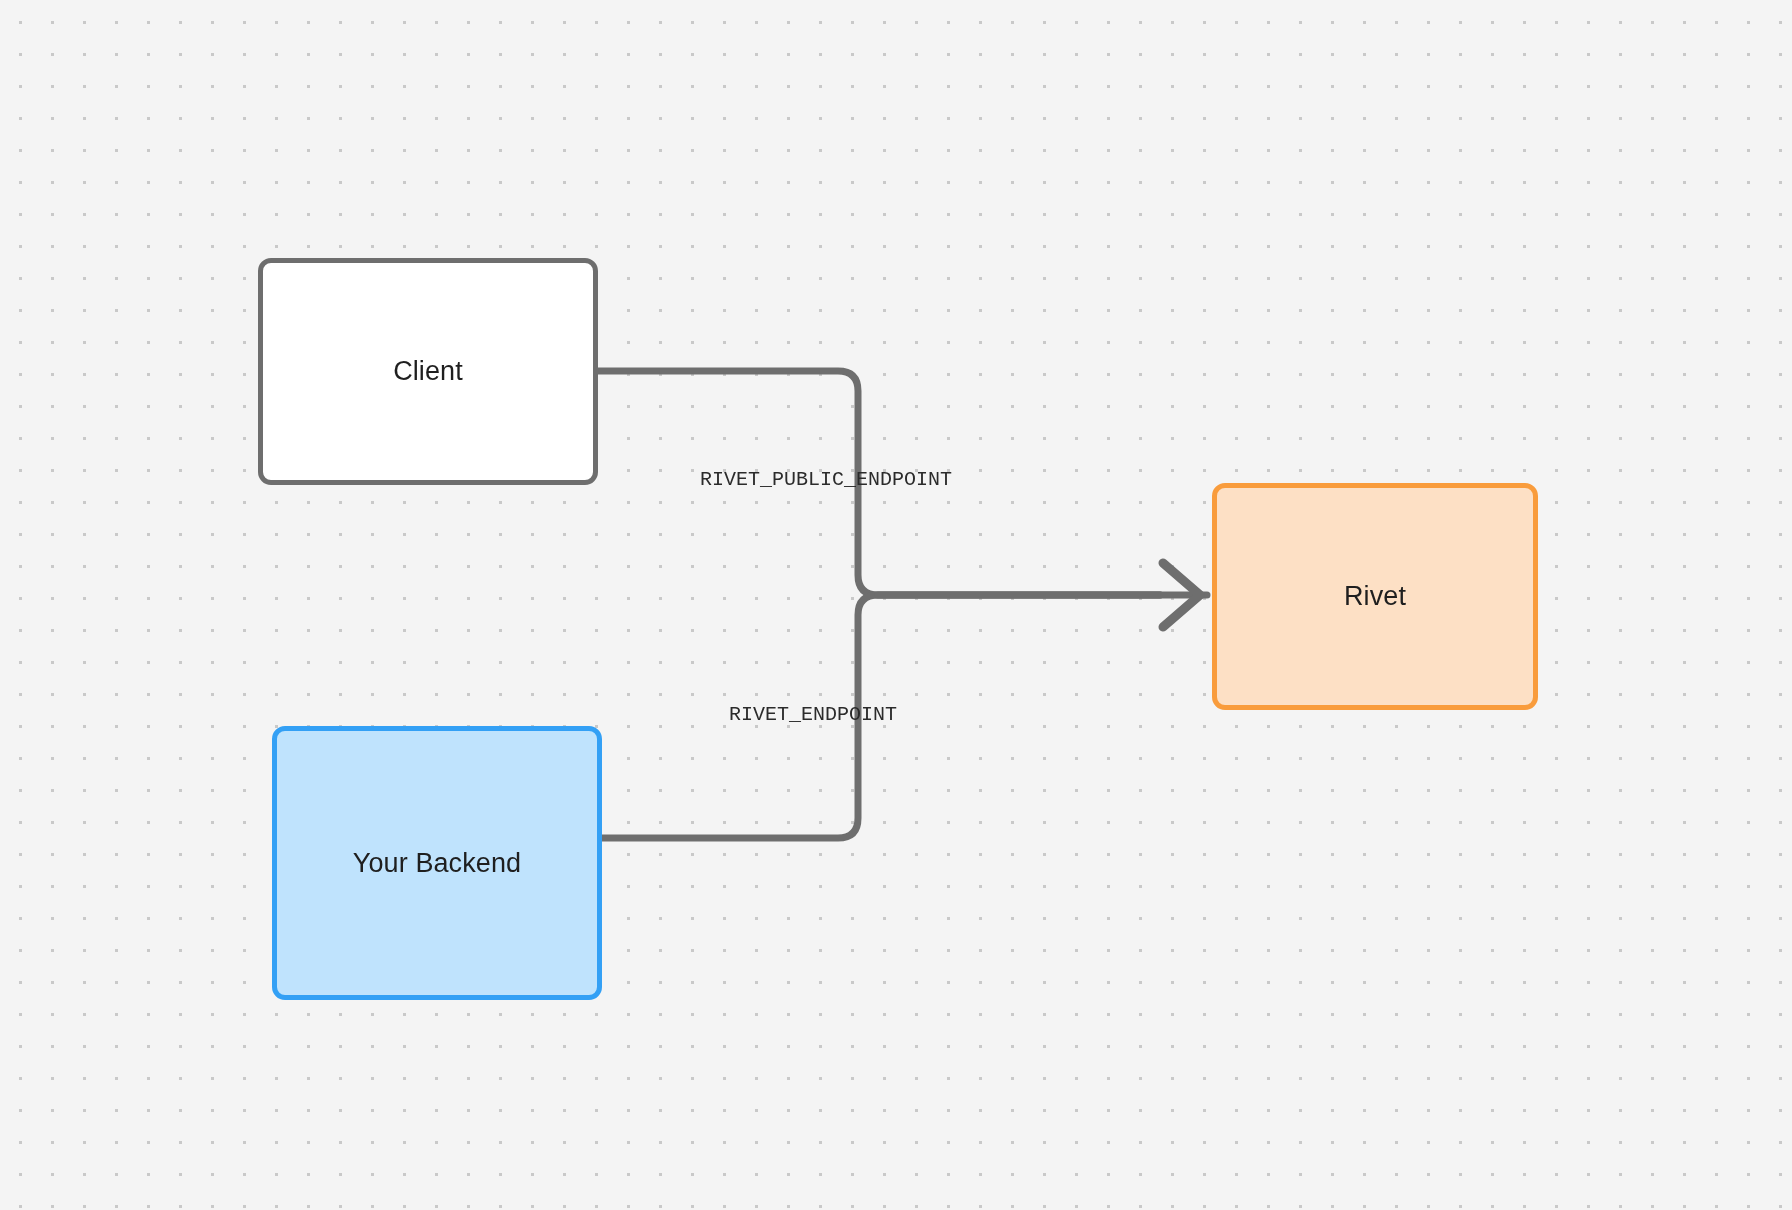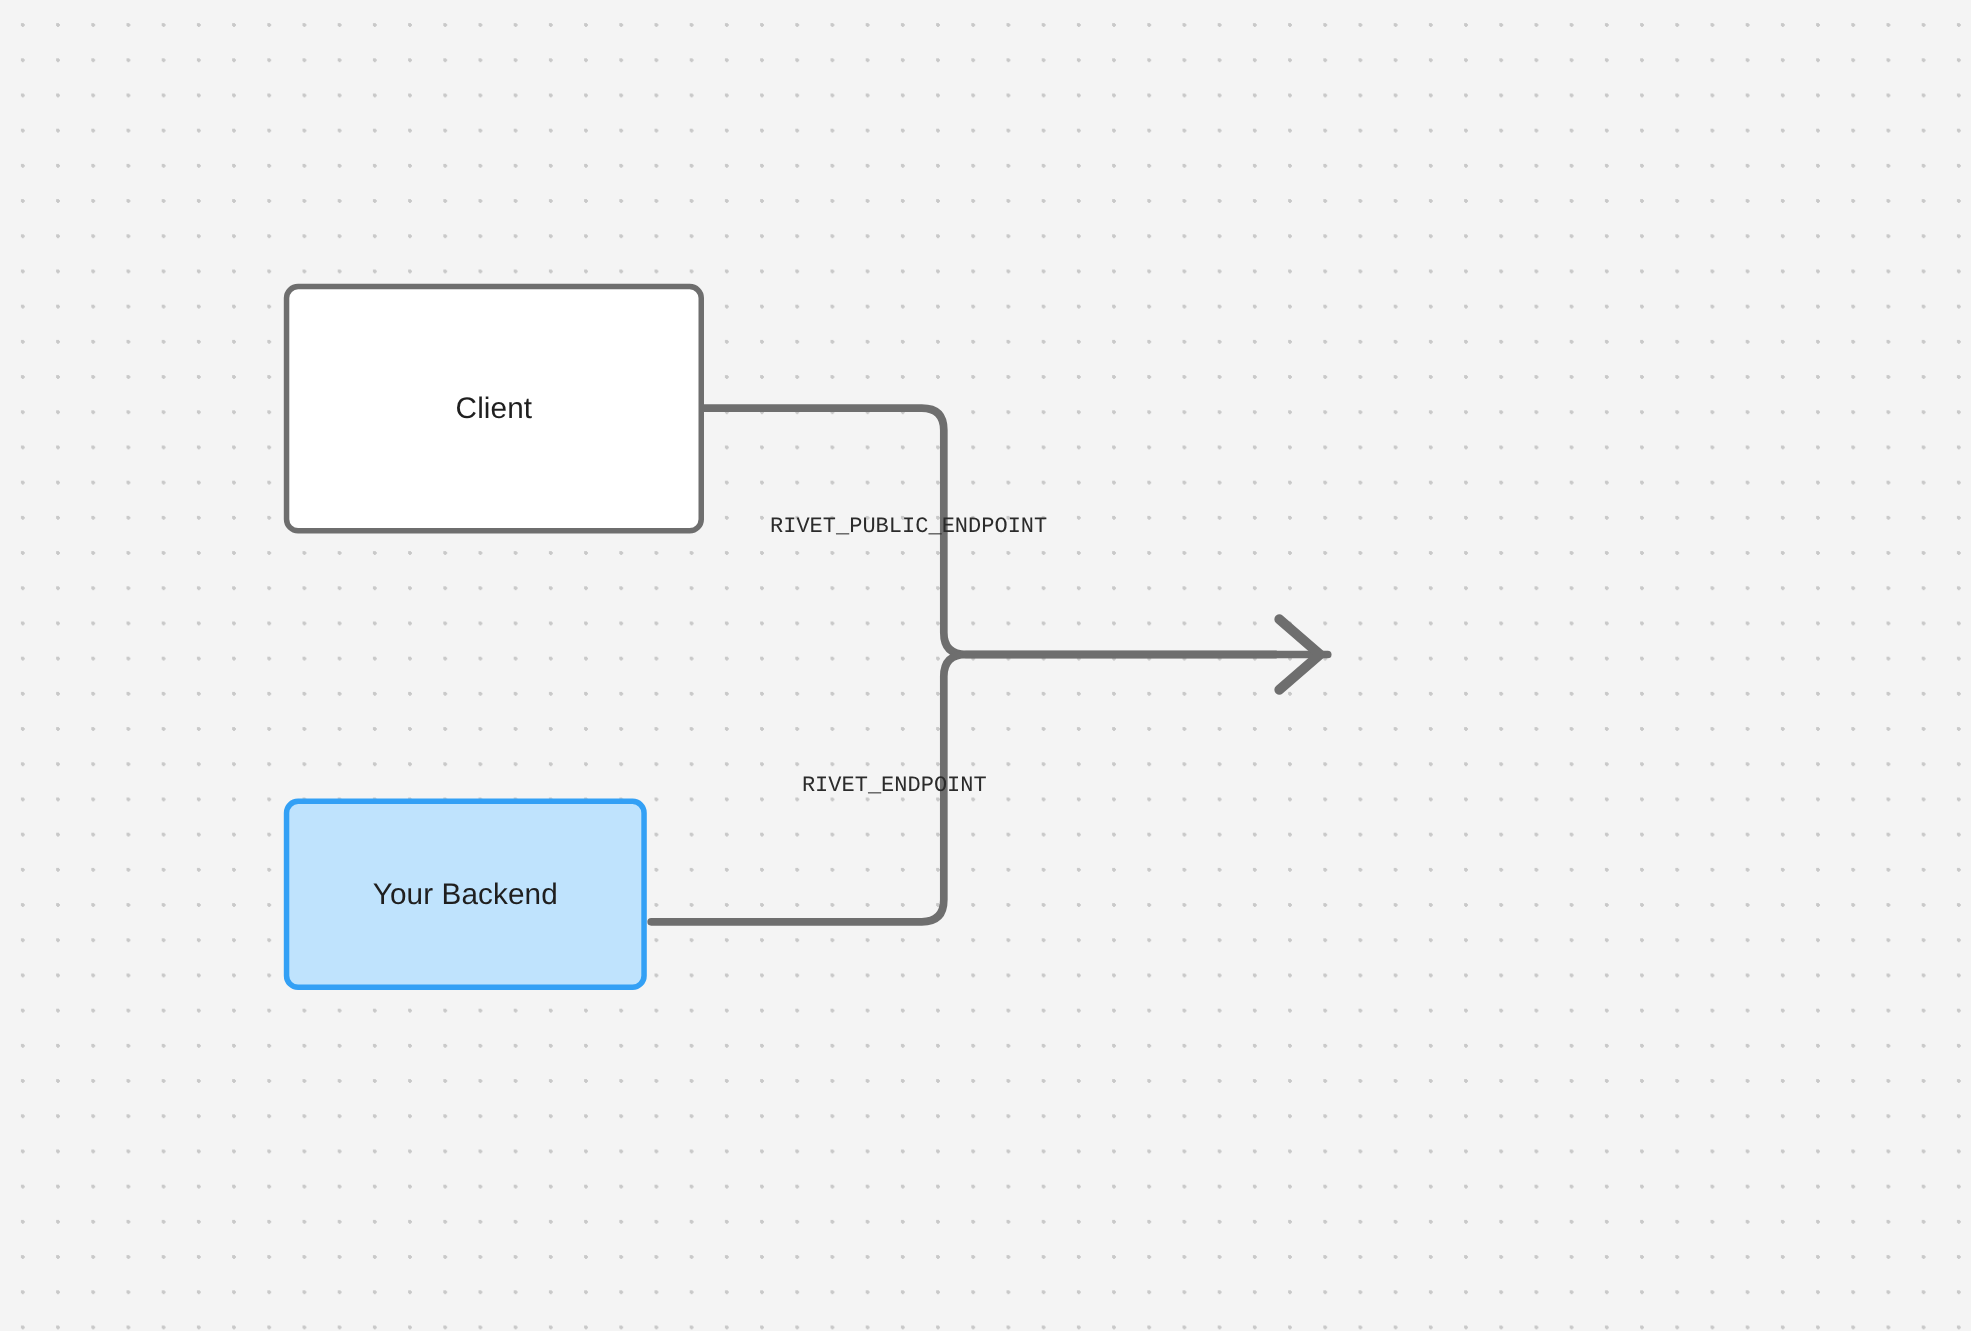--- a/index.html
+++ b/index.html
@@ -52,32 +52,32 @@
     line-height: 1.2;
     color: #1f1f1f;
     letter-spacing: 0.1px;
     text-align: center;
     white-space: nowrap;
   }
 
   #node-client {
     left: 258px;
     top: 258px;
-    width: 382px;
+    width: 340px;
     height: 227px;
     background: #ffffff;
     border-color: #6e6e6e;
     justify-content: center;
   }
 
   #node-backend {
-    left: 258px;
+    left: 272px;
     top: 726px;
     width: 330px;
-    height: 174px;
+    height: 274px;
     background: #bfe3fd;
     border-color: #33a0f5;
   }
 
   #node-rivet {
     left: 1212px;
     top: 483px;
     width: 326px;
     height: 227px;
     background: #fde0c5;
@@ -121,18 +121,21 @@
   </svg>
 
   <div class="node" id="node-client">
     <span class="node-label">Client</span>
   </div>
 
   <div class="node" id="node-backend">
     <span class="node-label">Your Backend</span>
   </div>
 
+  <div class="node" id="node-rivet">
+    <span class="node-label">Rivet</span>
+  </div>
 
   <div class="edge-label" id="label-public-endpoint">RIVET_PUBLIC_ENDPOINT</div>
 
   <div class="edge-label" id="label-endpoint">RIVET_ENDPOINT</div>
 
 </div>
 
 </body></html>

